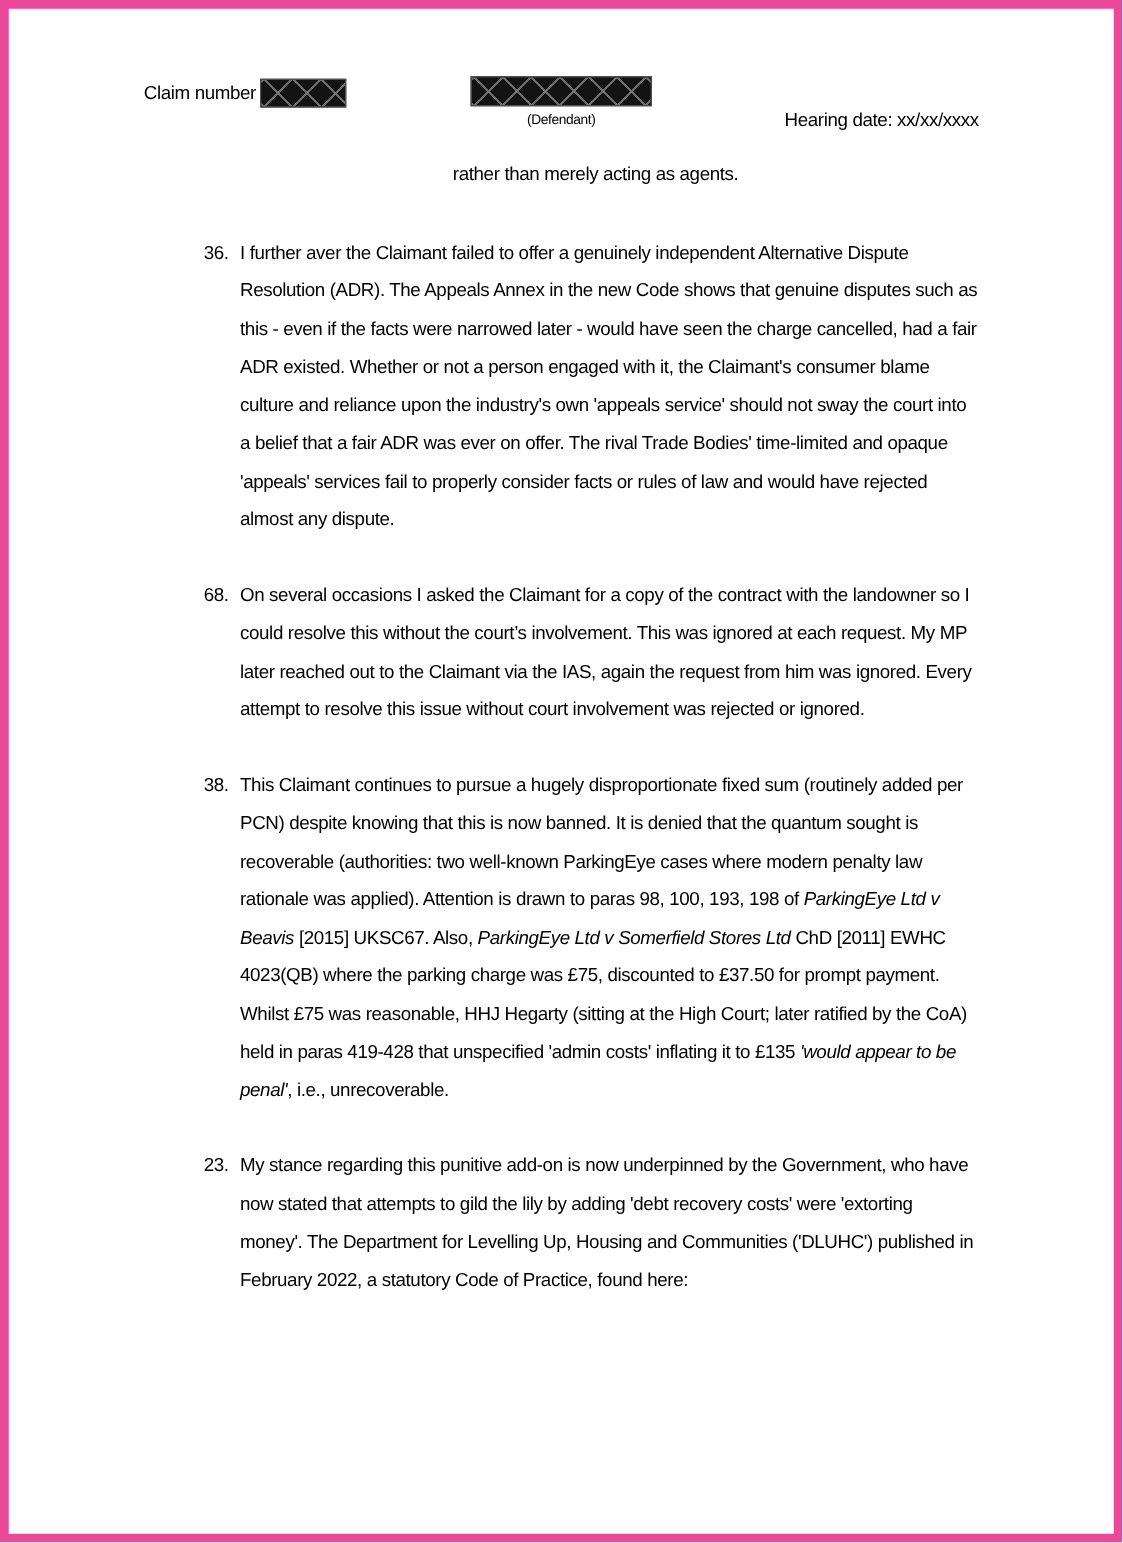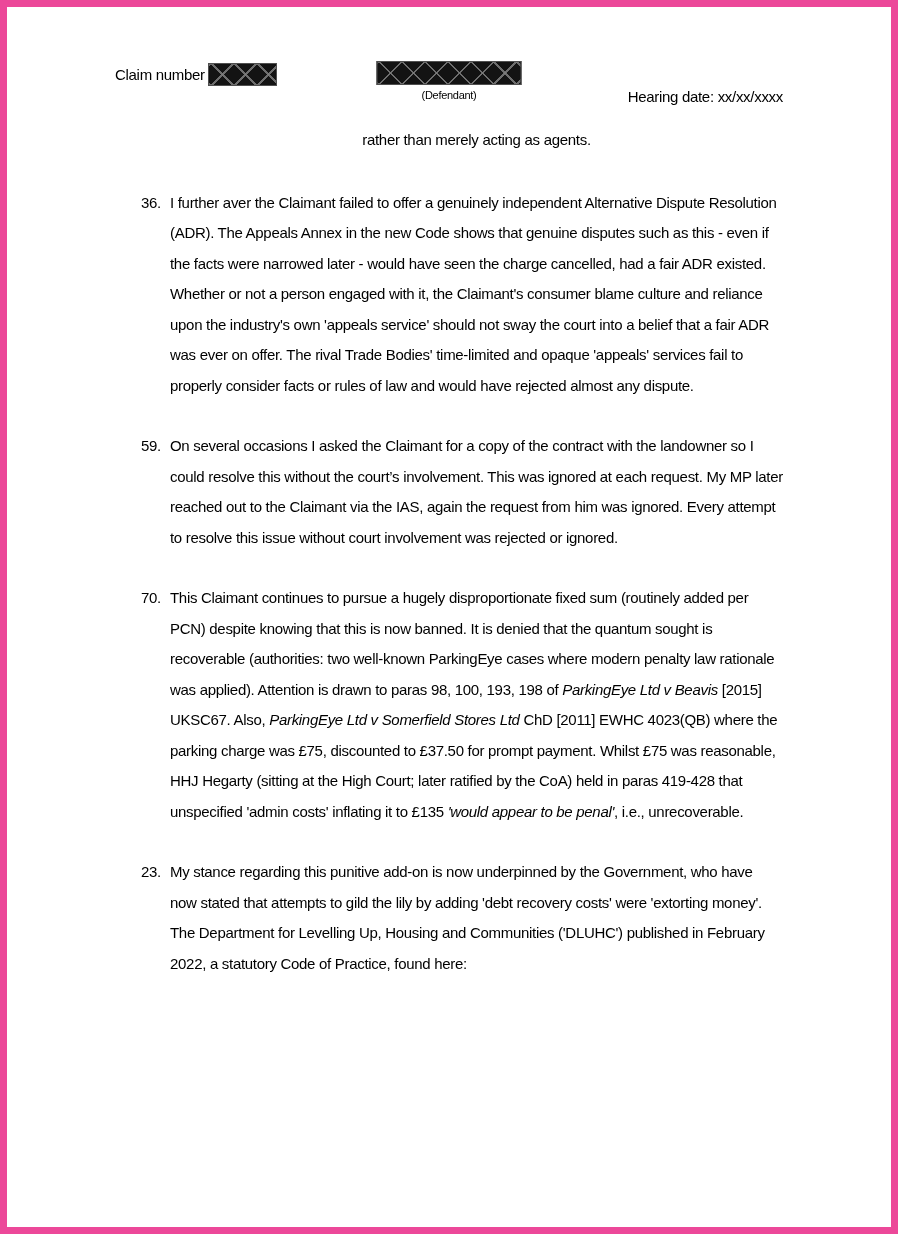--- a/index.html
+++ b/index.html
@@ -30,21 +30,21 @@
     background-image:
       repeating-linear-gradient(45deg, rgba(125,125,125,0.85) 0 1.7px, transparent 1.7px 16.2px),
       repeating-linear-gradient(135deg, rgba(125,125,125,0.85) 0 1.7px, transparent 1.7px 16.2px);
   }
   .redact-claim{width:69px;height:23px;margin-left:3px;}
   .redact-defendant{width:145px;height:24px;}
   .defendant-label{margin-top:1px;font-size:11px;}
   
   .cont{margin:0 0 32px 55px;text-align:center;}
   .para{display:flex;margin:0 0 30px 26px;}
-  .para .num{width:29px;flex:none;}
+  .para .num{width:29px;flex:none;margin-left:22px;}
   .para .ptxt{flex:1;min-width:0;}
   .heading{margin:42px 0 44px 0;}
   .it{font-style:italic;margin-top:14px;}
 </style>
 </head>
 <body>
 
 <div class="page">
 
   <div class="hdr">
@@ -62,29 +62,29 @@
   <div class="cont">rather than merely acting as agents.</div>
 
   <div class="para">
     <div class="num">36.</div>
     <div class="ptxt">
       <span>I further aver the Claimant failed to offer a genuinely independent Alternative Dispute Resolution (ADR). The Appeals Annex in the new Code shows that genuine disputes such as this - even if the facts were narrowed later - would have seen the charge cancelled, had a fair ADR existed. Whether or not a person engaged with it, the Claimant's consumer blame culture and reliance upon the industry's own 'appeals service' should not sway the court into a belief that a fair ADR was ever on offer. The rival Trade Bodies' time-limited and opaque 'appeals' services fail to properly consider facts or rules of law and would have rejected almost any dispute.</span>
     </div>
   </div>
 
   <div class="para">
-    <div class="num">59.</div>
+    <div class="num">68.</div>
     <div class="ptxt">
       <span>On several occasions I asked the Claimant for a copy of the contract with the landowner so I could resolve this without the court’s involvement. This was ignored at each request. My MP later reached out to the Claimant via the IAS, again the request from him was ignored. Every attempt to resolve this issue without court involvement was rejected or ignored.</span>
     </div>
   </div>
 
 
   <div class="para">
-    <div class="num">70.</div>
+    <div class="num">38.</div>
     <div class="ptxt">
       <span>This Claimant continues to pursue a hugely disproportionate fixed sum (routinely added per PCN) despite knowing that this is now banned. It is denied that the quantum sought is recoverable (authorities: two well-known ParkingEye cases where modern penalty law rationale was applied). Attention is drawn to paras 98, 100, 193, 198 of </span><span class="it">ParkingEye Ltd v Beavis</span><span> [2015] UKSC67. Also, </span><span class="it">ParkingEye Ltd v Somerfield Stores Ltd</span><span> ChD [2011] EWHC 4023(QB) where the parking charge was £75, discounted to £37.50 for prompt payment. Whilst £75 was reasonable, HHJ Hegarty (sitting at the High Court; later ratified by the CoA) held in paras 419-428 that unspecified 'admin costs' inflating it to £135 </span><span class="it">'would appear to be penal'</span><span>, i.e., unrecoverable.</span>
     </div>
   </div>
 
   <div class="para">
     <div class="num">23.</div>
     <div class="ptxt">
       <span>My stance regarding this punitive add-on is now underpinned by the Government, who have now stated that attempts to gild the lily by adding 'debt recovery costs' were 'extorting money'. The Department for Levelling Up, Housing and Communities ('DLUHC') published in February 2022, a statutory Code of Practice, found here:</span>
     </div>

